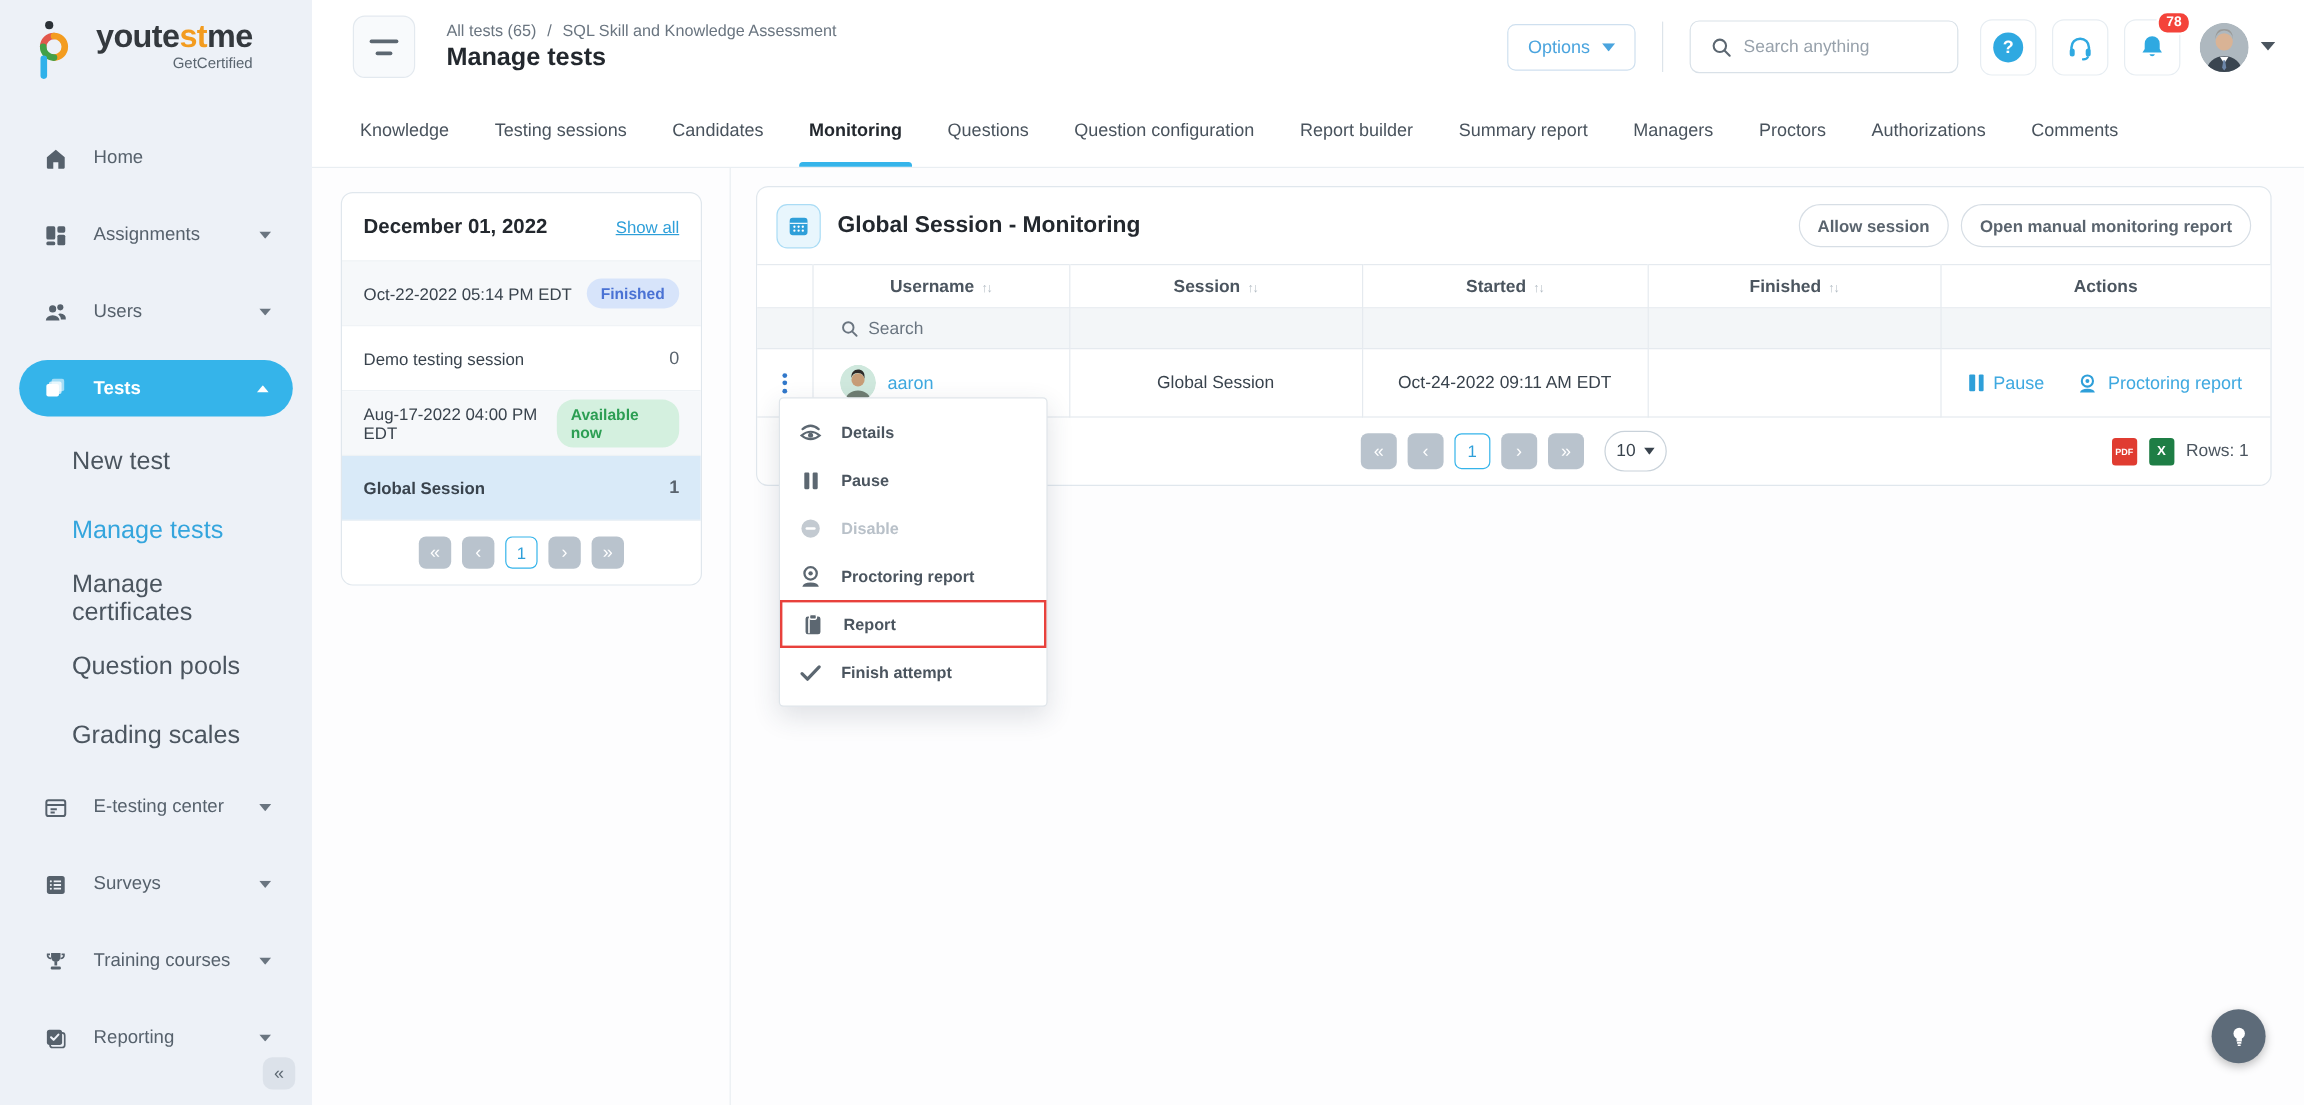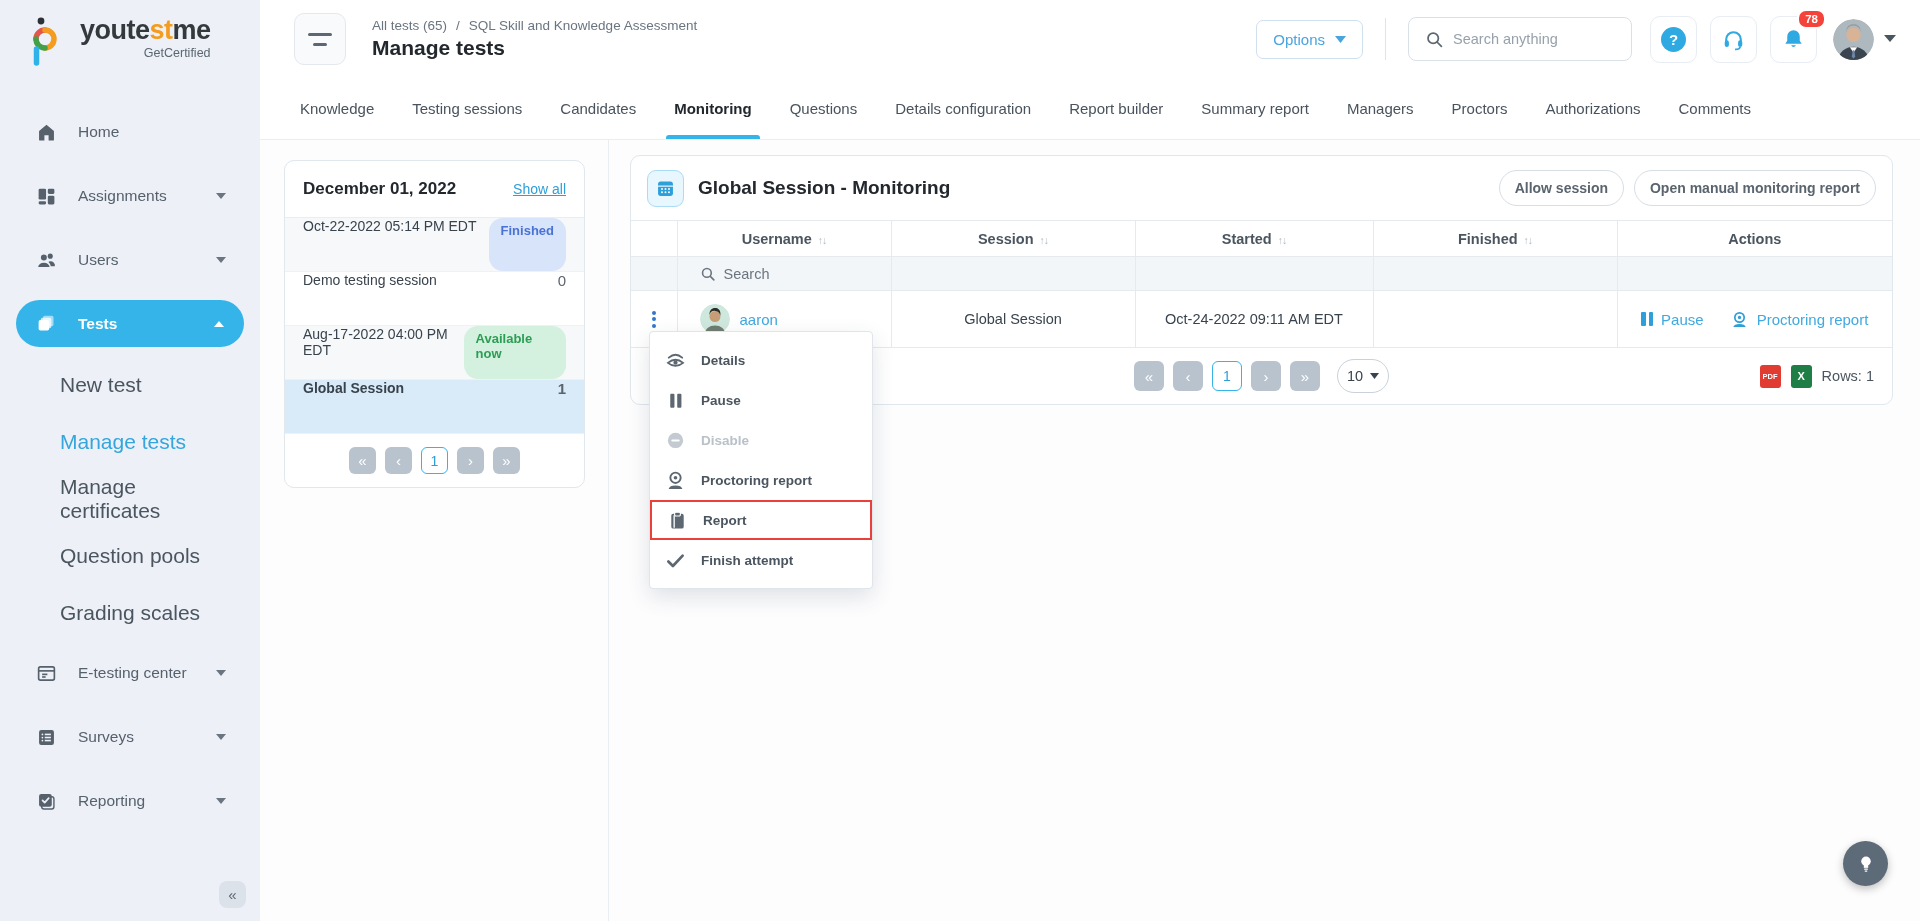--- a/index.html
+++ b/index.html
@@ -55,21 +55,21 @@
 
 
 .content { position:absolute; top:140px; left:0; right:0; bottom:0; background:#fdfdfe; }
 .content-divider { position:absolute; left:348px; top:0; bottom:0; width:1px; background:#e9eef2; }
 
 
 .session-card { position:absolute; left:24px; top:20px; width:301px; background:#fff; border:1px solid #e0e7ed; border-radius:10px; overflow:hidden; }
 .sc-header { height:57px; display:flex; align-items:center; padding:0 18px; border-bottom:1px solid #e9eef2; }
 .sc-title { font-size:17px; font-weight:700; color:#23282e; }
 .show-all { margin-left:auto; font-size:14px; color:#2e9fd9; text-decoration:underline; cursor:pointer; }
-.sc-row { height:54px; display:flex; padding:0 18px; font-size:14px; color:#39434d; border-bottom:1px solid #eef2f5; cursor:pointer; background:#fff; }
+.sc-row { height:54px; display:flex; align-items:center; padding:0 18px; font-size:14px; color:#39434d; border-bottom:1px solid #eef2f5; cursor:pointer; background:#fff; }
 .sc-row.stripe { background:#f6f8fa; }
 .sc-row.selected { background:#d9eaf8; font-weight:700; }
 .badge { margin-left:auto; font-size:13px; font-weight:700; padding:5px 12px; border-radius:14px; }
 .badge.finished { background:#d7e4fa; color:#4a72d4; }
 .badge.available { background:#d4f0df; color:#2c9e53; }
 .sc-count { margin-left:auto; font-size:15px; color:#5a646e; }
 .sc-pager { height:53px; display:flex; align-items:center; justify-content:center; gap:9px; }
 .pbtn { width:27px; height:27px; border-radius:6px; background:#b9c3cd; color:#fff; font-size:15px; display:flex; align-items:center; justify-content:center; cursor:pointer; }
 .pcur { width:27px; height:27px; border-radius:6px; background:#fff; border:1.5px solid #35b4ea; color:#2e9fd9; font-size:14px; display:flex; align-items:center; justify-content:center; cursor:pointer; }
 
@@ -242,20 +242,36 @@
         </span>
       <span>Surveys</span>
       <span class="chev">
           <svg width="10" height="6">
             <polygon points="0,0 10,0 5,6" fill="currentColor"></polygon>
           </svg>
         </span>
     </a>
     <a class="nav-item">
       <span class="nav-ico">
+          <svg viewBox="0 0 24 24" width="21" height="21" fill="currentColor">
+            <path d="M7.5 3.5h9v4a4.5 4.5 0 0 1-9 0z"></path>
+            <path d="M6.5 5H4.2a3.2 3.2 0 0 0 3.4 3.8M17.5 5h2.3a3.2 3.2 0 0 1-3.4 3.8" stroke="currentColor" stroke-width="1.6" fill="none"></path>
+            <rect x="10.7" y="11.5" width="2.6" height="4"></rect>
+            <rect x="7.2" y="16.5" width="9.6" height="2.8" rx="1.2"></rect>
+          </svg>
+        </span>
+      <span>Training courses</span>
+      <span class="chev">
+          <svg width="10" height="6">
+            <polygon points="0,0 10,0 5,6" fill="currentColor"></polygon>
+          </svg>
+        </span>
+    </a>
+    <a class="nav-item">
+      <span class="nav-ico">
           <svg viewBox="0 0 24 24" width="21" height="21">
             <rect x="6.5" y="6.5" width="14" height="14" rx="2.5" fill="none" stroke="currentColor" stroke-width="1.6"></rect>
             <rect x="3.5" y="3.5" width="14.5" height="14.5" rx="2.5" fill="currentColor"></rect>
             <path d="M7.5 10.8l2.4 2.4 4.6-5" stroke="#edf1f7" stroke-width="2" fill="none" stroke-linecap="round" stroke-linejoin="round"></path>
           </svg>
         </span>
       <span>Reporting</span>
       <span class="chev">
           <svg width="10" height="6">
             <polygon points="0,0 10,0 5,6" fill="currentColor"></polygon>
@@ -340,21 +356,21 @@
         </svg>
       </span>
   </div>
 
   <div class="tabbar">
     <div class="tab">Knowledge</div>
     <div class="tab">Testing sessions</div>
     <div class="tab">Candidates</div>
     <div class="tab active">Monitoring</div>
     <div class="tab">Questions</div>
-    <div class="tab">Details configuration</div>
+    <div class="tab">Question configuration</div>
     <div class="tab">Report builder</div>
     <div class="tab">Summary report</div>
     <div class="tab">Managers</div>
     <div class="tab">Proctors</div>
     <div class="tab">Authorizations</div>
     <div class="tab">Comments</div>
   </div>
 
   <div class="content">
     <div class="content-divider"></div>

